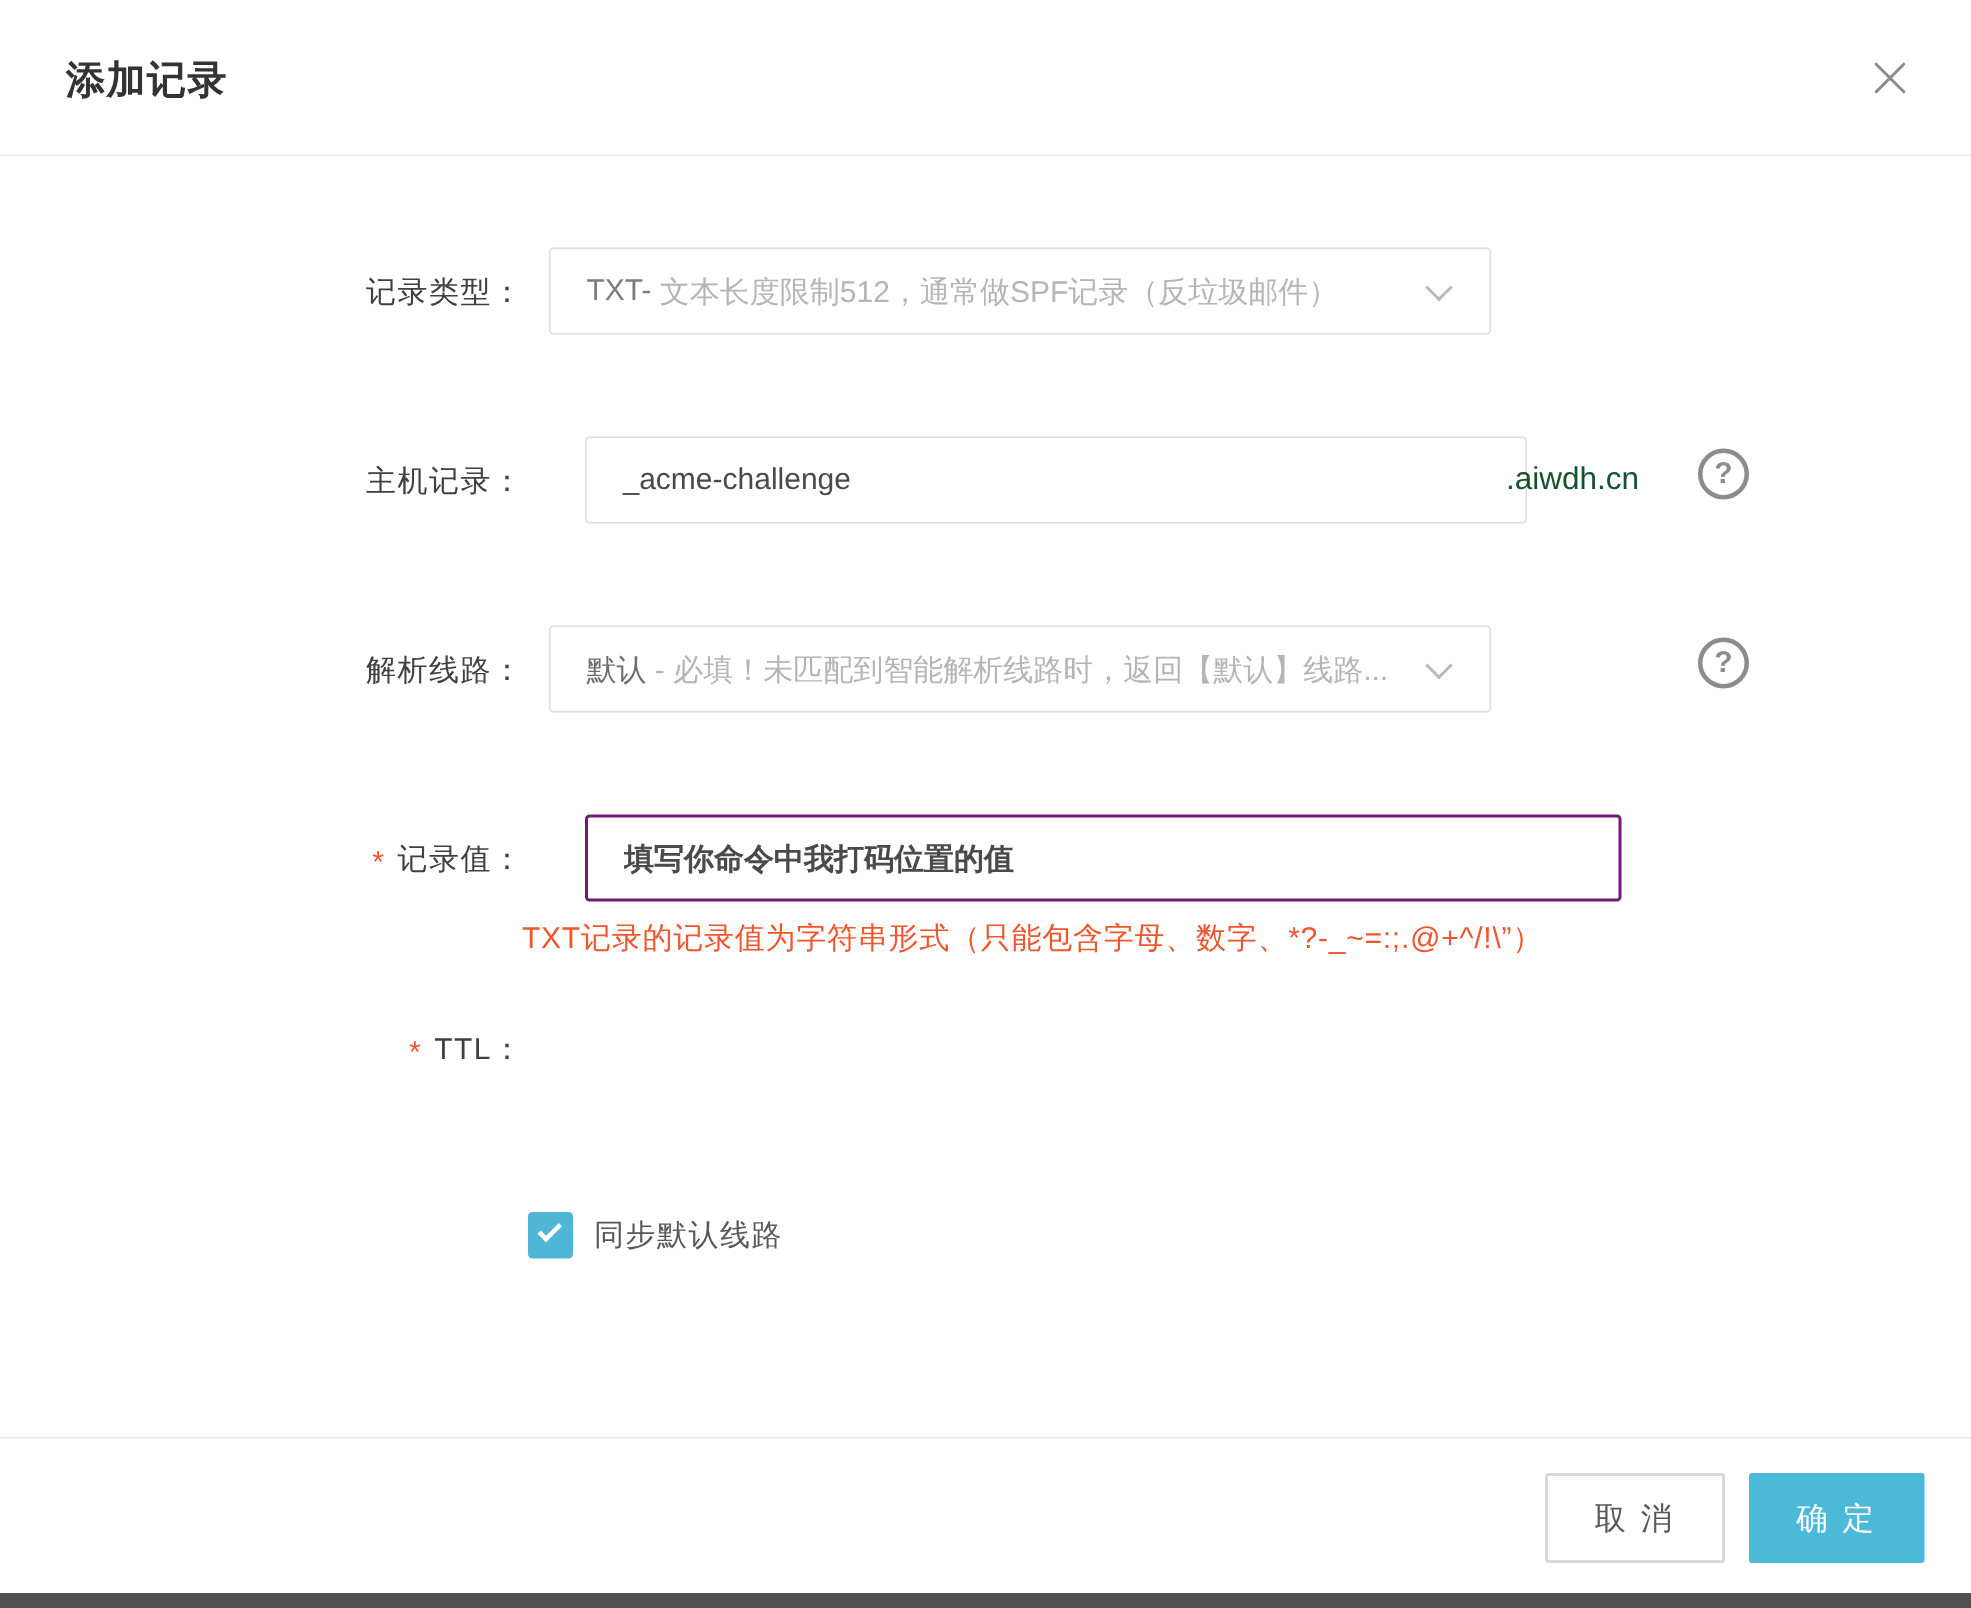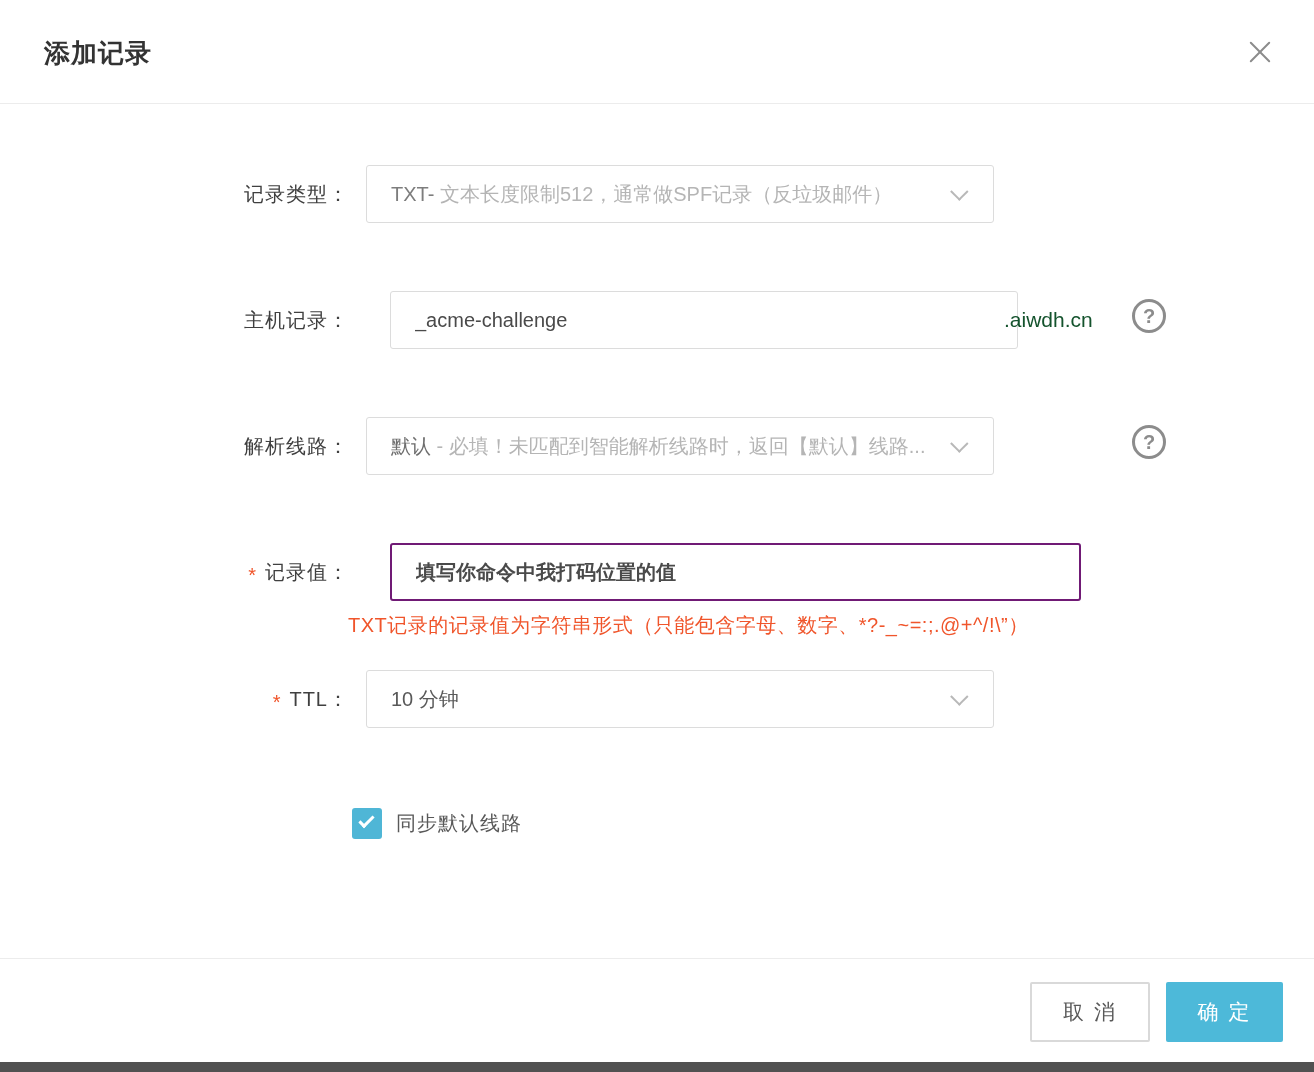--- a/index.html
+++ b/index.html
@@ -110,24 +110,20 @@
     <input class="textinput value-input" value="填写你命令中我打码位置的值" style="">
   </div>
 
   <div class="hint">TXT记录的记录值为字符串形式（只能包含字母、数字、*?-_~=:;.@+^/!\”）</div>
 
   <div class="row" style="top:670px">
     <div class="f-label">
       <span class="req">*</span>
       <span>TTL：</span>
     </div>
-    <div class="selectbox">
-      <span class="sel-val" style="color:#595959">10 分钟</span>
-      <span class="chevron"></span>
-    </div>
   </div>
 
   <div class="chk-row">
     <div class="checkbox">
       <span class="mark"></span>
     </div>
     <div class="chk-label">同步默认线路</div>
   </div>
 
   <div class="ftr-divider"></div>

